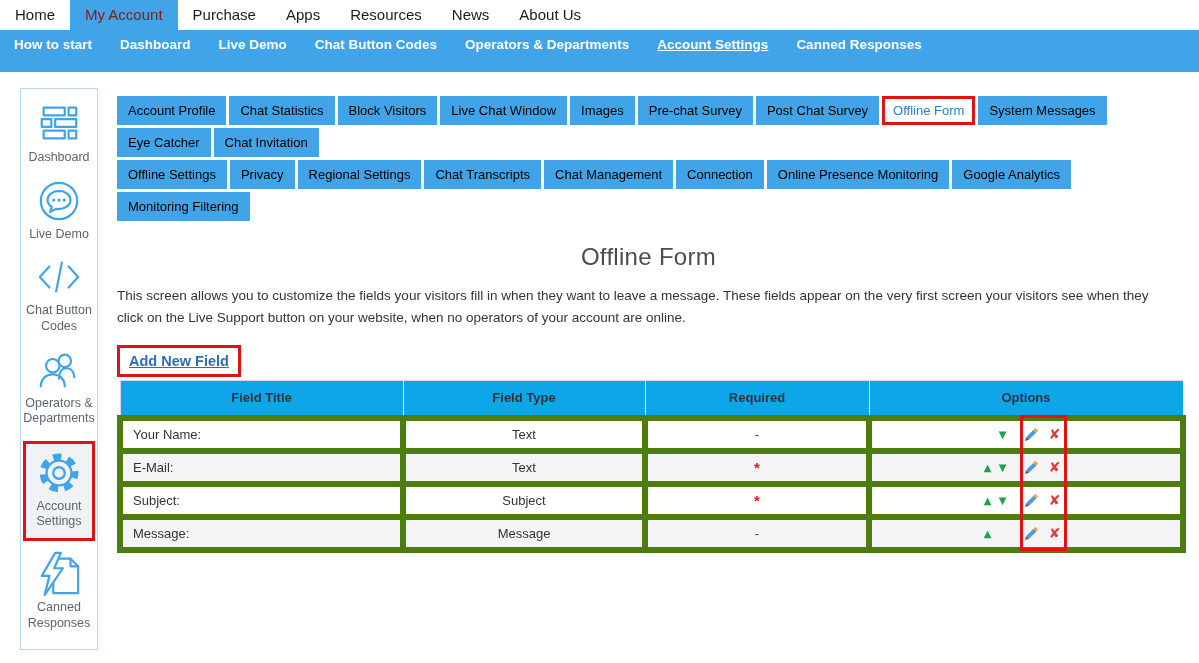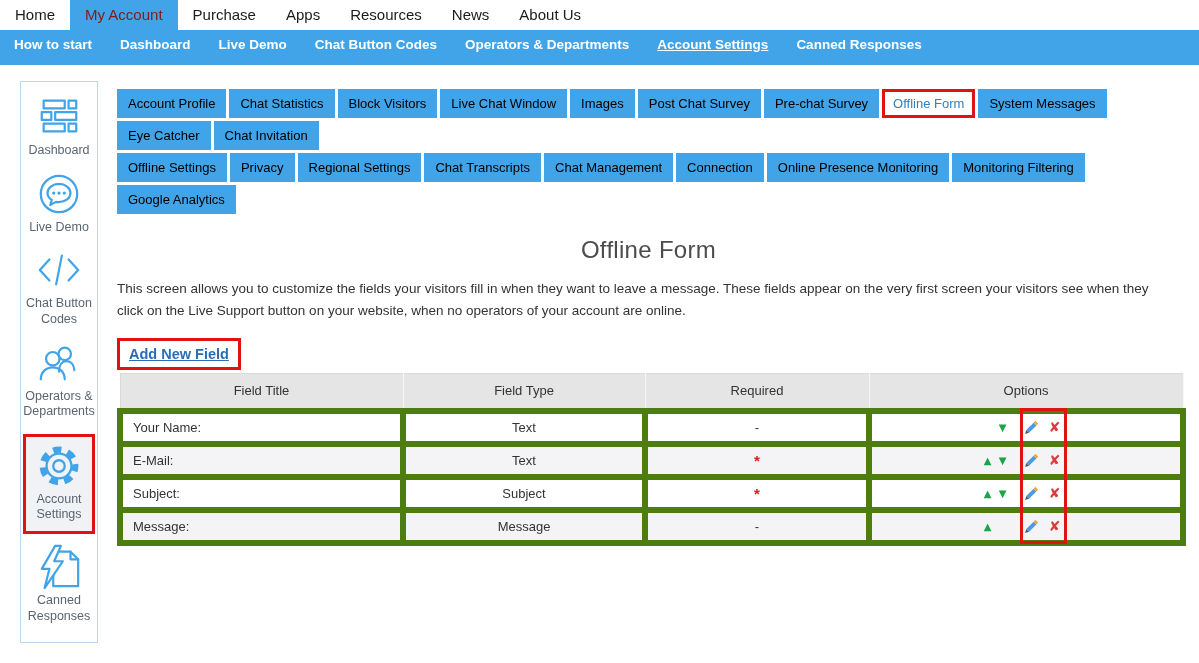--- a/index.html
+++ b/index.html
@@ -6,21 +6,21 @@
     --accent:#41a3e8; --ann:#e01212; --green:#1ea34d; --req:#e01818; --link:#2a6db8;
   }
   *{box-sizing:border-box;margin:0;padding:0}
   body{width:1199px;height:663px;overflow:hidden;background:#fff;
        font-family:"Liberation Sans","DejaVu Sans",sans-serif;color:#333}
   
   .topnav{height:30px;display:flex;background:#fff;font-weight:normal;font-size:15px;color:#1b1b1b}
   .tn-item{padding:0 15px;line-height:30px;cursor:pointer;white-space:nowrap}
   .tn-item.active{background:var(--accent);color:#7f1d1d}
   
-  .subnav{height:35px;background:var(--accent);display:flex;font-weight:bold;font-size:13.5px;color:#fff}
+  .subnav{height:42px;background:var(--accent);display:flex;font-weight:bold;font-size:13.5px;color:#fff}
   .sn-item{padding:0 14px;line-height:30px;cursor:pointer;white-space:nowrap}
   .sn-item.current{text-decoration:underline}
   
   .layout{display:flex;align-items:flex-start}
   .sidebar{margin:16px 0 0 20px;width:78px;height:562px;border:1px solid #b9d7ee;background:#fff;
            display:flex;flex-direction:column;align-items:center;padding-top:12px}
   .sb-item{display:flex;flex-direction:column;align-items:center;margin-bottom:12px;width:100%;cursor:pointer}
   .sb-icon{display:block}
   .sb-icon svg{width:46px;height:46px;display:block}
   .sb-label{font-size:12.5px;color:#5a6570;text-align:center;line-height:1.25;margin-top:3px}
@@ -33,21 +33,21 @@
        cursor:pointer;line-height:1;white-space:nowrap}
   .tab-active{background:#fff;color:#2f7fc0;border:3px solid var(--ann);padding:5px 8px}
   
   .title{font-size:24px;font-weight:normal;color:#4c4c4c;text-align:center;margin-top:19px;letter-spacing:.3px}
   .desc{font-size:13.5px;color:#333;line-height:1.6;margin-top:14px;width:1050px}
   .addwrap{display:inline-block;border:3px solid var(--ann);margin-top:17px;padding:4px 9px;background:#fff}
   .addlink{color:var(--link);font-weight:bold;font-size:14.5px;text-decoration:underline;cursor:pointer}
   
   .tablewrap{position:relative;margin-top:3px;width:1063px}
   table{border-collapse:collapse;width:1063px;font-size:13px;color:#333;table-layout:fixed}
-  th{background:#e5e5e5;font-weight:normal;height:37px;text-align:center;border:1px solid #d9d9de;border-right:1px solid #f7f7f9}
+  th{background:#0ea5e9;font-weight:bold;height:37px;text-align:center;border:1px solid #d9d9de;border-right:1px solid #f7f7f9}
   td{border:6px solid #4d7c0f;height:33px;text-align:center;background:#fff}
   tr.alt td{background:#f4f4f7}
   td.c-title{text-align:left;padding-left:10px}
   .req{color:var(--req);font-weight:bold;font-size:15px}
   .opts{display:flex;align-items:center;justify-content:flex-end;padding-right:116px}
   .arrows{display:flex;margin-right:10px}
   .arr{color:var(--green);font-size:10px;width:15px;text-align:center;cursor:pointer;
        font-family:"DejaVu Sans",sans-serif}
   .iconsgrp{display:flex;align-items:center;justify-content:center;width:44px;gap:10px}
   .pencil svg{width:15px;height:15px;display:block;cursor:pointer}
@@ -164,37 +164,37 @@
       </div>
     </aside>
 
   <main class="main">
     <div class="tabs r1">
         <div class="tab">Account Profile</div>
         <div class="tab">Chat Statistics</div>
         <div class="tab">Block Visitors</div>
         <div class="tab">Live Chat Window</div>
         <div class="tab">Images</div>
+        <div class="tab">Pre-chat Survey</div>
         <div class="tab">Post Chat Survey</div>
-        <div class="tab">Pre-chat Survey</div>
         <div class="tab tab-active">Offline Form</div>
         <div class="tab">System Messages</div>
         <div class="tab">Eye Catcher</div>
         <div class="tab">Chat Invitation</div>
       </div>
     <div class="tabs r2">
         <div class="tab">Offline Settings</div>
         <div class="tab">Privacy</div>
         <div class="tab">Regional Settings</div>
         <div class="tab">Chat Transcripts</div>
         <div class="tab">Chat Management</div>
         <div class="tab">Connection</div>
         <div class="tab">Online Presence Monitoring</div>
+        <div class="tab">Google Analytics</div>
         <div class="tab">Monitoring Filtering</div>
-        <div class="tab">Google Analytics</div>
       </div>
 
     <h1 class="title">Offline Form</h1>
     <p class="desc">This screen allows you to customize the fields your visitors fill in when they want to leave a message. These fields appear on the very first screen your visitors see when they click on the Live Support button on your website, when no operators of your account are online.</p>
 
     <div class="addwrap">
       <a class="addlink">Add New Field</a>
     </div>
 
     <div class="tablewrap">

